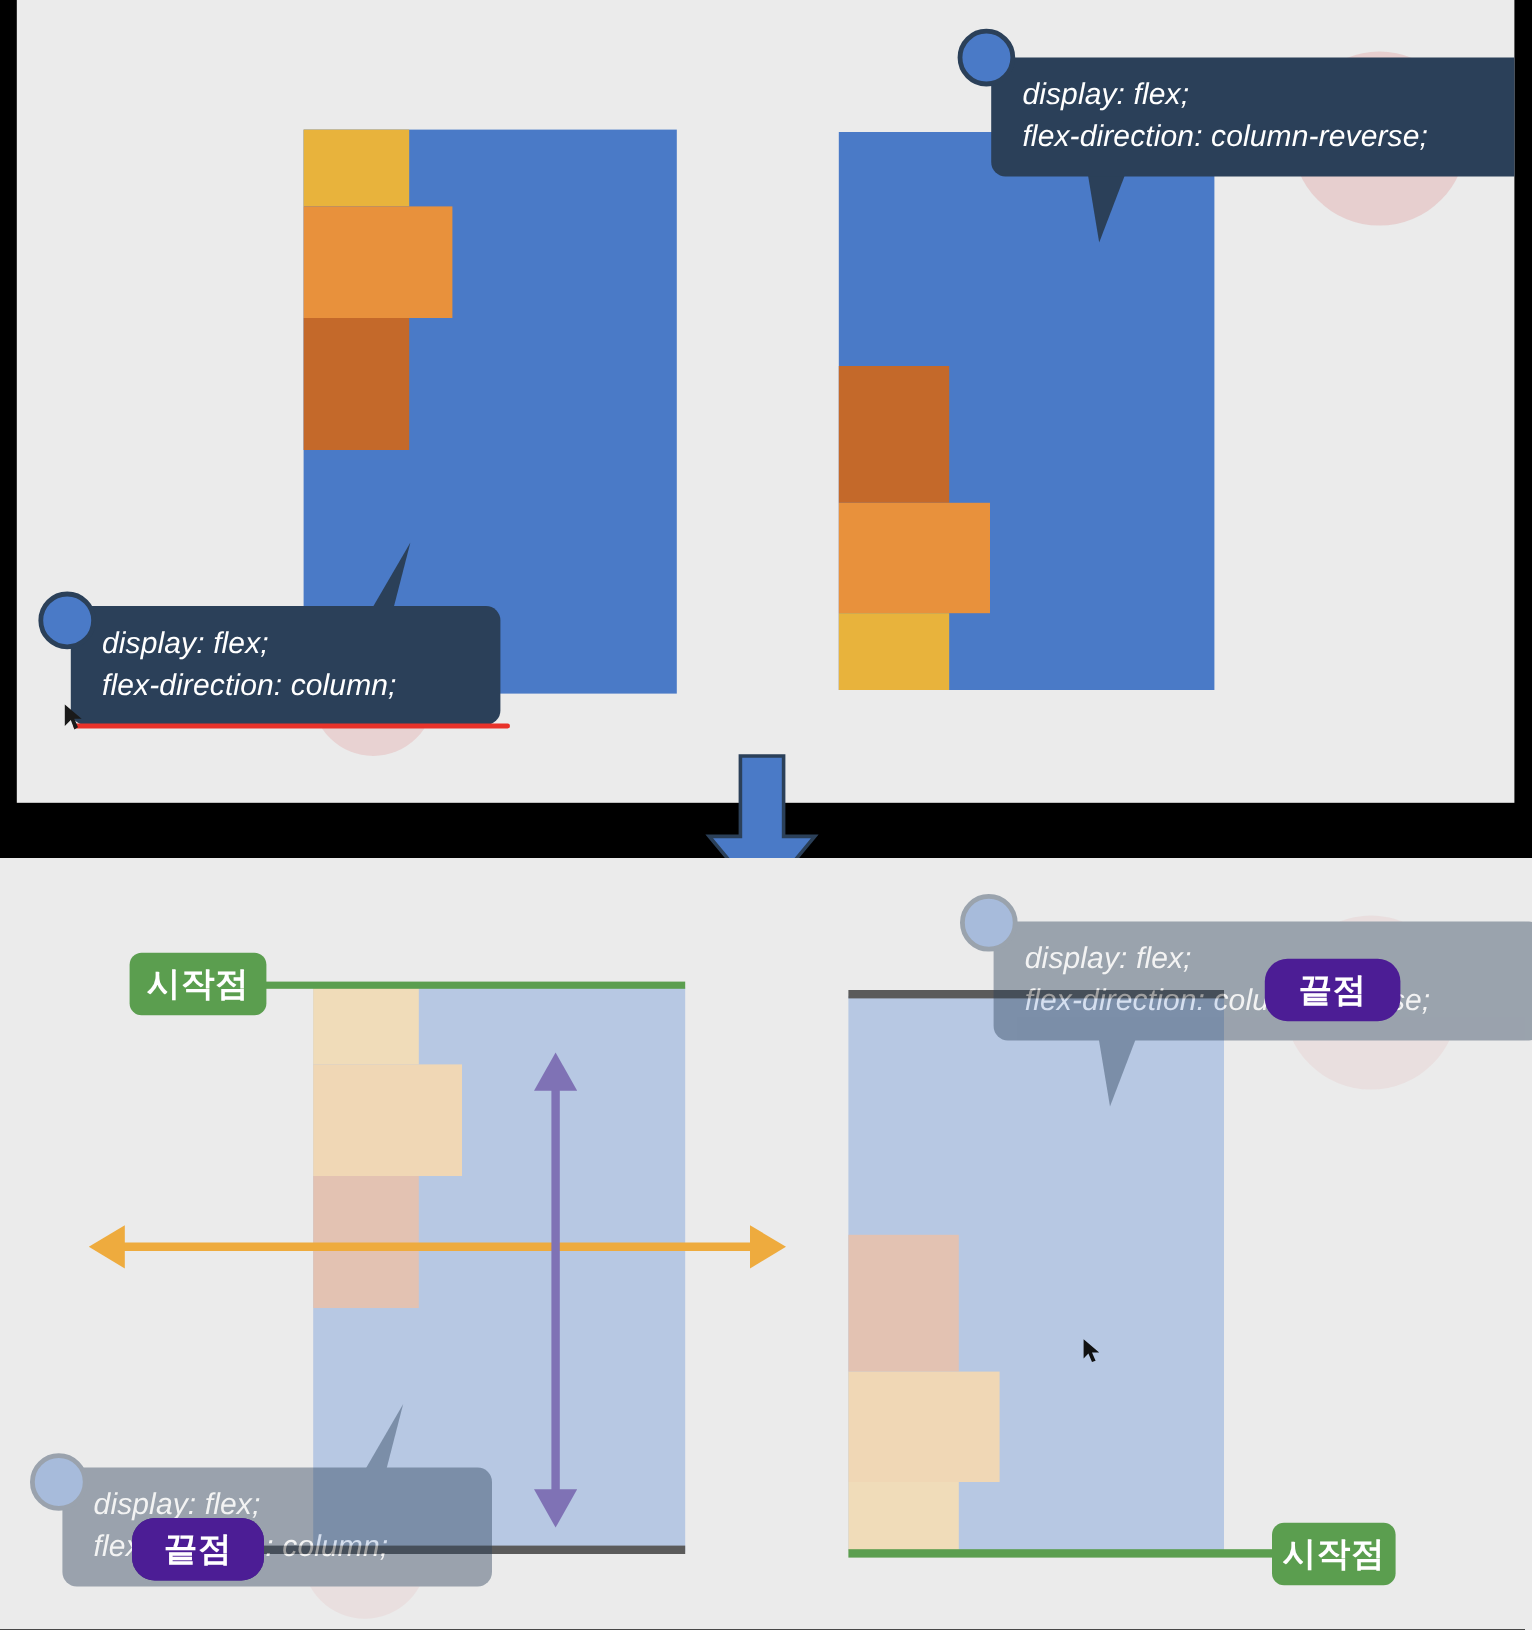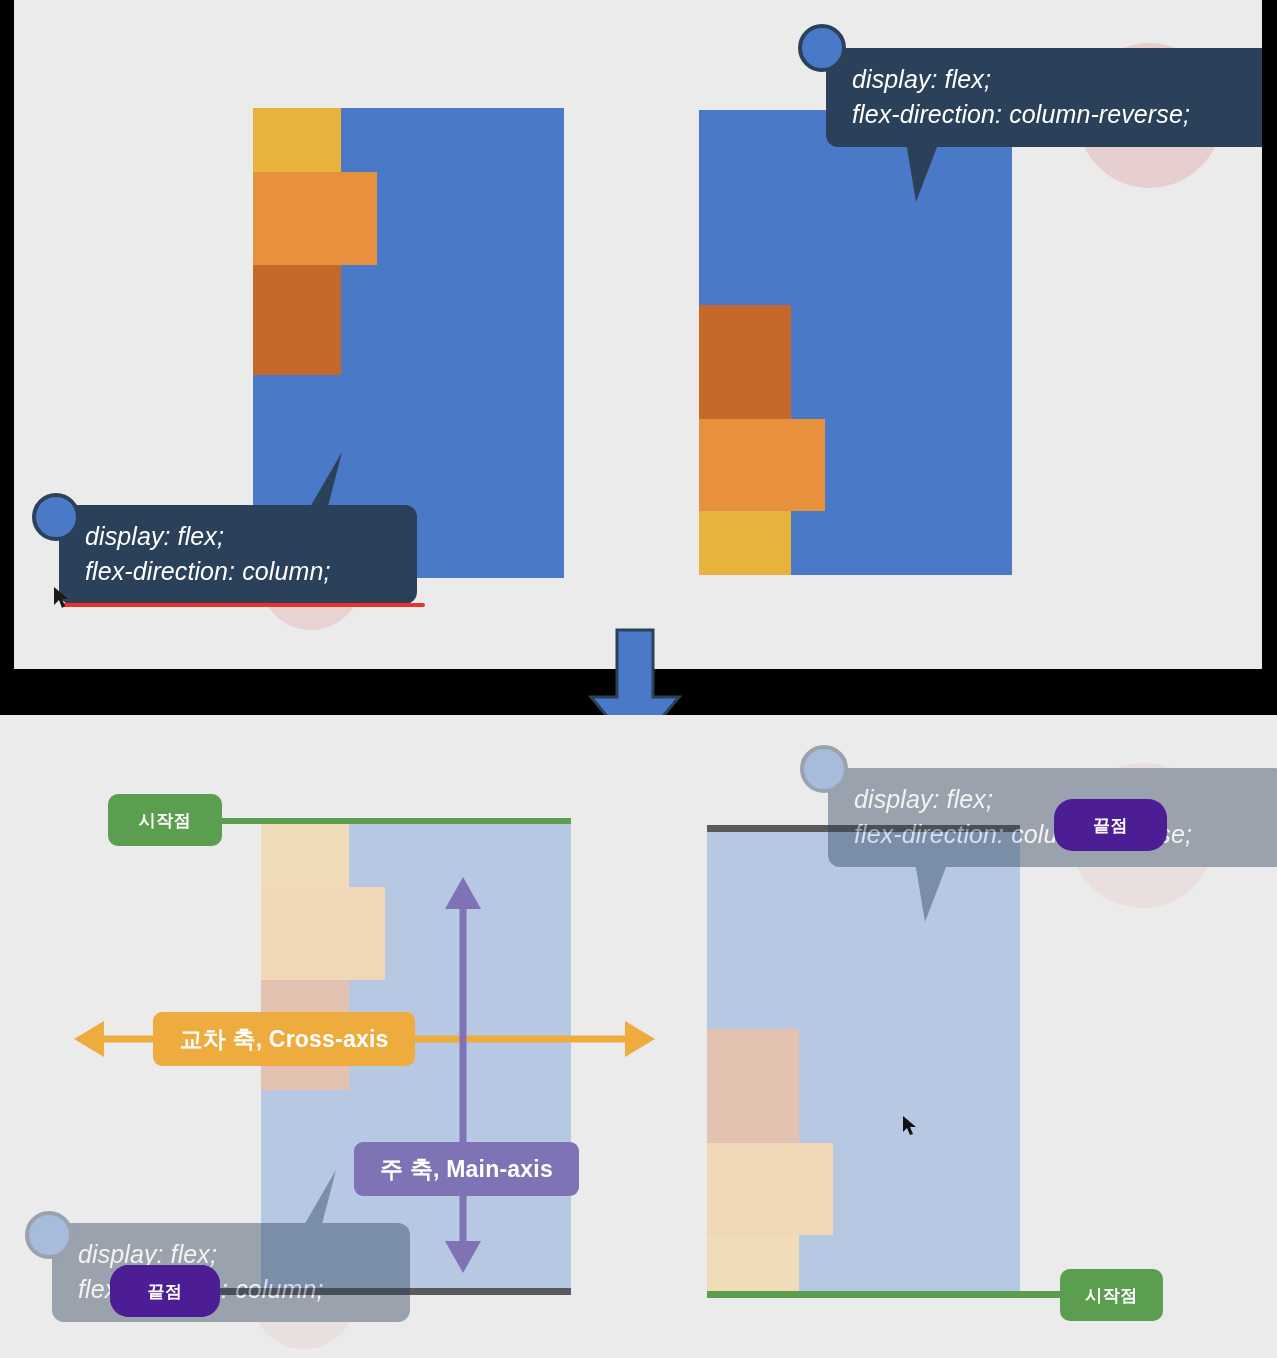--- a/index.html
+++ b/index.html
@@ -28,21 +28,21 @@
   .tooltip-tail{position:absolute;width:0;height:0;}
 
   .deco-circle{position:absolute;border-radius:50%;}
 
   
   .faded{opacity:.42;}
 
   
   .tag{position:absolute;border-radius:10px;color:#fff;font-weight:bold;
        display:flex;align-items:center;justify-content:center;
-       font-size:17px;letter-spacing:.5px;}
+       font-size:28px;letter-spacing:.5px;}
   .tag-green{background:#5b9e4f;}
   .tag-gray{background:#4c1d95;border-radius:19px;}
   .axis-line{position:absolute;}
   .axis-pill{position:absolute;border-radius:9px;color:#fff;font-weight:bold;
        display:flex;align-items:center;justify-content:center;font-size:23px;
        letter-spacing:.2px;white-space:nowrap;}
   .pill-orange{background:#eeab3e;}
   .pill-purple{background:#7f72b5;}
 
   .big-arrow{position:absolute;}
@@ -111,28 +111,26 @@
   <div class="tag tag-green" style="left:108px;top:79px;width:114px;height:52px;">시작점</div>
 
   <div class="axis-line" style="left:160px;top:573px;width:411px;height:7px;background:#5b5b5b;"></div>
   <div class="tag tag-gray" style="left:110px;top:550px;width:110px;height:52px;">끝점</div>
 
   <svg style="position:absolute;left:72px;top:298px;width:585px;height:52px;" viewBox="0 0 585 52">
     <line x1="28" y1="26" x2="557" y2="26" stroke="#eeab3e" stroke-width="7"></line>
     <polygon points="2,26 32,8 32,44" fill="#eeab3e"></polygon>
     <polygon points="583,26 553,8 553,44" fill="#eeab3e"></polygon>
   </svg>
-  <div class="axis-pill pill-orange" style="left:153px;top:297px;width:262px;height:54px;">교차 축, Cross-axis</div>
 
   <svg style="position:absolute;left:437px;top:160px;width:52px;height:400px;" viewBox="0 0 52 400">
     <line x1="26" y1="26" x2="26" y2="374" stroke="#7f72b5" stroke-width="7"></line>
     <polygon points="26,2 8,34 44,34" fill="#7f72b5"></polygon>
     <polygon points="26,398 8,366 44,366" fill="#7f72b5"></polygon>
   </svg>
-  <div class="axis-pill pill-purple" style="left:354px;top:1130px;width:225px;height:54px;top:427px;">주 축, Main-axis</div>
 
   <div class="faded" style="position:absolute;left:0;top:0;width:100%;height:100%;">
     <div class="deco-circle" style="left:252px;top:530px;width:104px;height:104px;background:rgba(228,180,180,.5);"></div>
     <svg class="tooltip-tail" style="left:288px;top:455px;width:50px;height:75px;" viewBox="0 0 50 75">
       <polygon points="48,0 30,70 12,62" fill="#2b4059"></polygon>
     </svg>
     <div class="tooltip" style="left:52px;top:508px;width:310px;">
       <span class="line">display: flex;</span>
       <span class="line">flex-direction: column;</span>
     </div>

